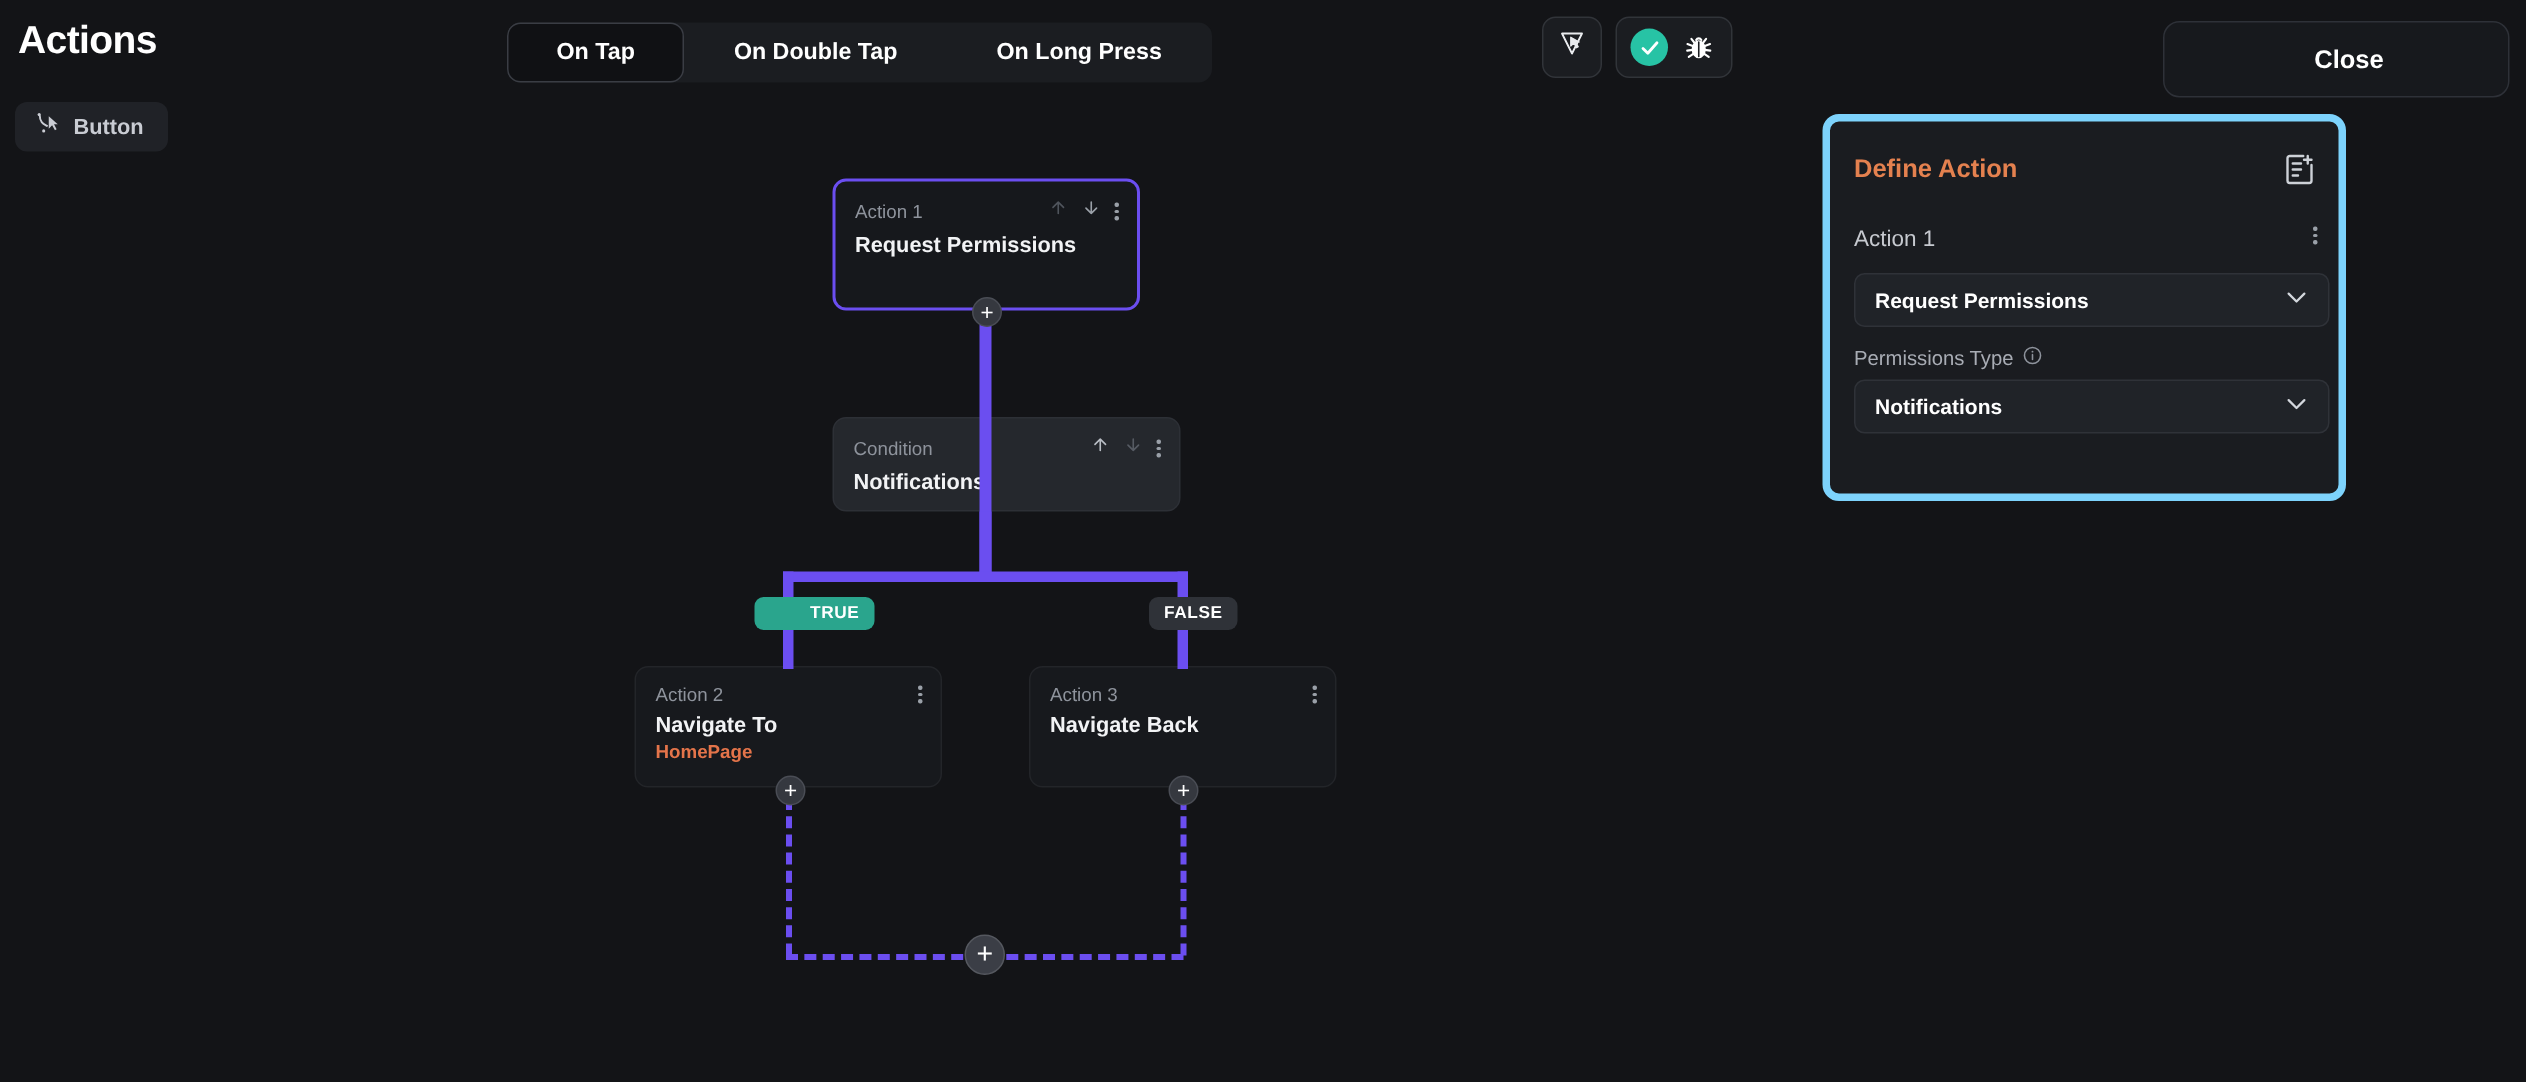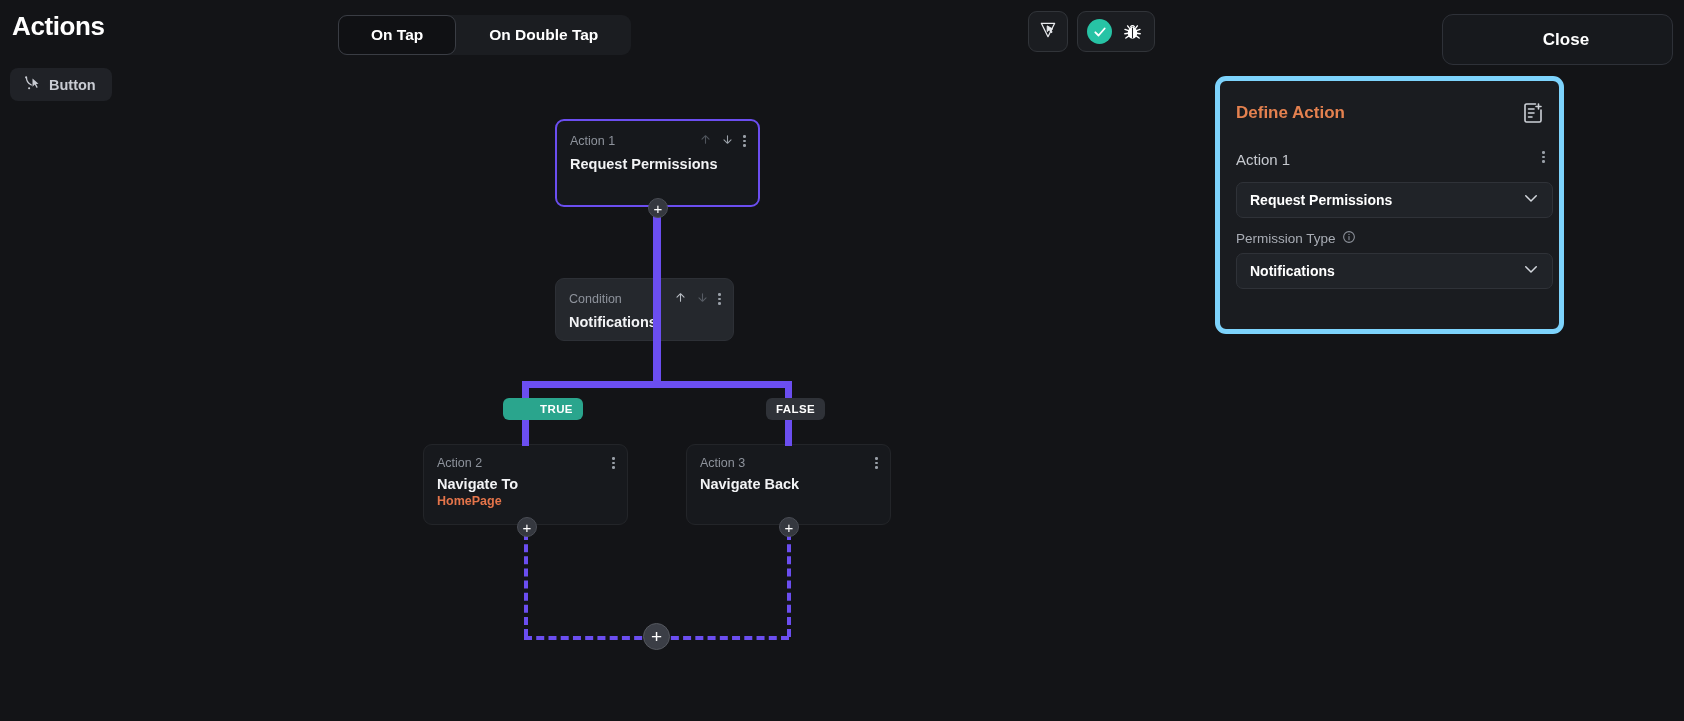--- a/index.html
+++ b/index.html
@@ -183,20 +183,21 @@
       <circle cx="9.5" cy="19" r="1.4" fill="#c9ccd3" stroke="none"></circle>
       <path d="M14 6 L14 17 L17 14 L19.5 18.5 L21 17.5 L18.7 13.2 L22 13 Z" fill="#c9ccd3" stroke="none"></path>
     </svg>
   </span>
   <span class="chip-label">Button</span>
 </div>
 
 <div id="tab-bar">
   <div class="tab active">On Tap</div>
   <div class="tab">On Double Tap</div>
+  <div class="tab">On Long Press</div>
 </div>
 
 <div id="cursor-tool-button">
   <span>
     <svg width="20" height="20" viewBox="0 0 24 24" fill="none" stroke="#e9ebee" stroke-width="1.5" stroke-linejoin="round">
       <path d="M4 4 L20 4 L12 20 Z"></path>
       <path d="M11 7 L11 14 L13.5 11.6 L15.6 15.4 L17 14.6 L15 11 L17.8 10.8 Z" fill="#e9ebee" stroke="#e9ebee" stroke-width="1"></path>
     </svg>
   </span>
 </div>
@@ -243,21 +244,21 @@
             <i></i>
             <i></i>
             <i></i>
           </span>
       </span>
     </div>
     <div class="node-title">Request Permissions</div>
   </div>
   <div class="plus-btn" style="left:648px; top:103px;">+</div>
 
-  <div class="node condition" style="left:555px; top:183px; width:179px; height:63px;">
+  <div class="node condition" style="left:555px; top:183px; width:232px; height:63px;">
     <div class="node-head">
       <span class="node-kind">Condition</span>
       <span class="node-icons">
         <span>
           <svg width="13" height="13" viewBox="0 0 24 24" fill="none" stroke="#b8bdc4" stroke-width="2" stroke-linecap="round" stroke-linejoin="round">
             <path d="M12 19 L12 5 M5.5 11.5 L12 5 L18.5 11.5"></path>
           </svg>
         </span>
         <span>
           <svg width="13" height="13" viewBox="0 0 24 24" fill="none" stroke="#565b63" stroke-width="2" stroke-linecap="round" stroke-linejoin="round">
@@ -341,21 +342,21 @@
   <div class="panel-select" id="panel-select-action">
     <span class="sel-value">Request Permissions</span>
     <span>
       <svg width="18" height="18" viewBox="0 0 24 24" fill="none" stroke="#d3d7dd" stroke-width="2" stroke-linecap="round" stroke-linejoin="round">
         <path d="M5 9 L12 16 L19 9"></path>
       </svg>
     </span>
   </div>
 
   <div id="panel-permission-label">
-    <span>Permission Type</span>
+    <span>Permissions Type</span>
     <span>
       <svg width="14" height="14" viewBox="0 0 24 24" fill="none" stroke="#8e939c" stroke-width="1.8" stroke-linecap="round">
         <circle cx="12" cy="12" r="9.2"></circle>
         <path d="M12 11 L12 16.5"></path>
         <circle cx="12" cy="7.6" r="1.1" fill="#8e939c" stroke="none"></circle>
       </svg>
     </span>
   </div>
 
   <div class="panel-select" id="panel-select-permission">

